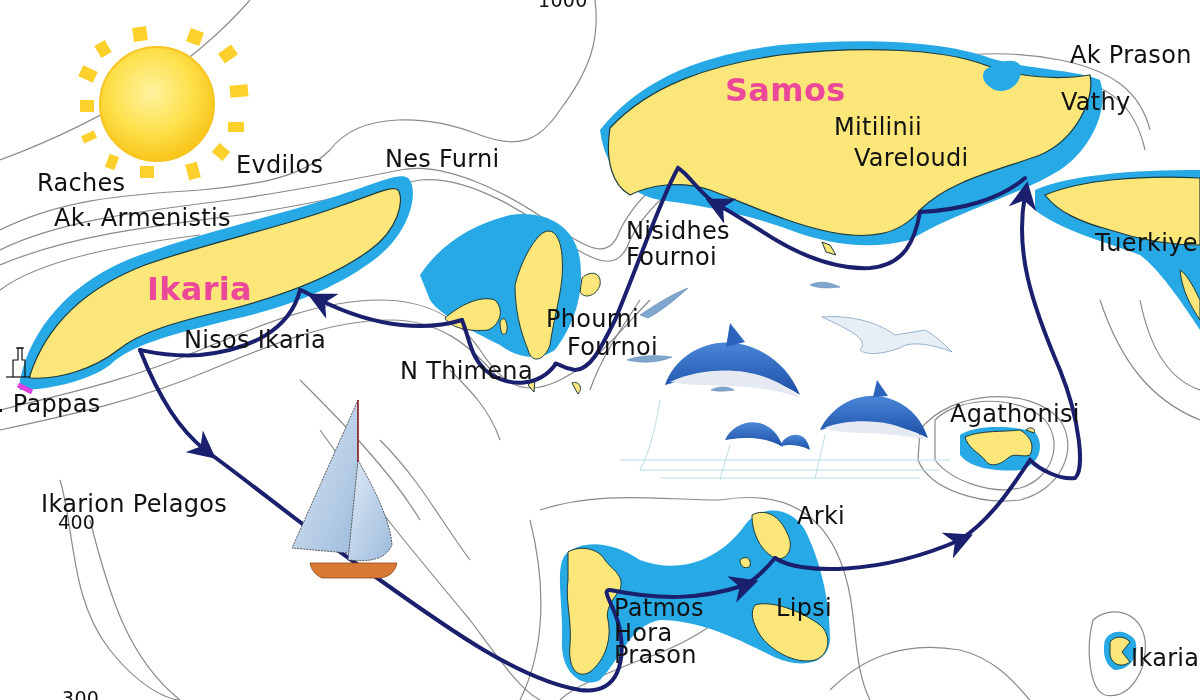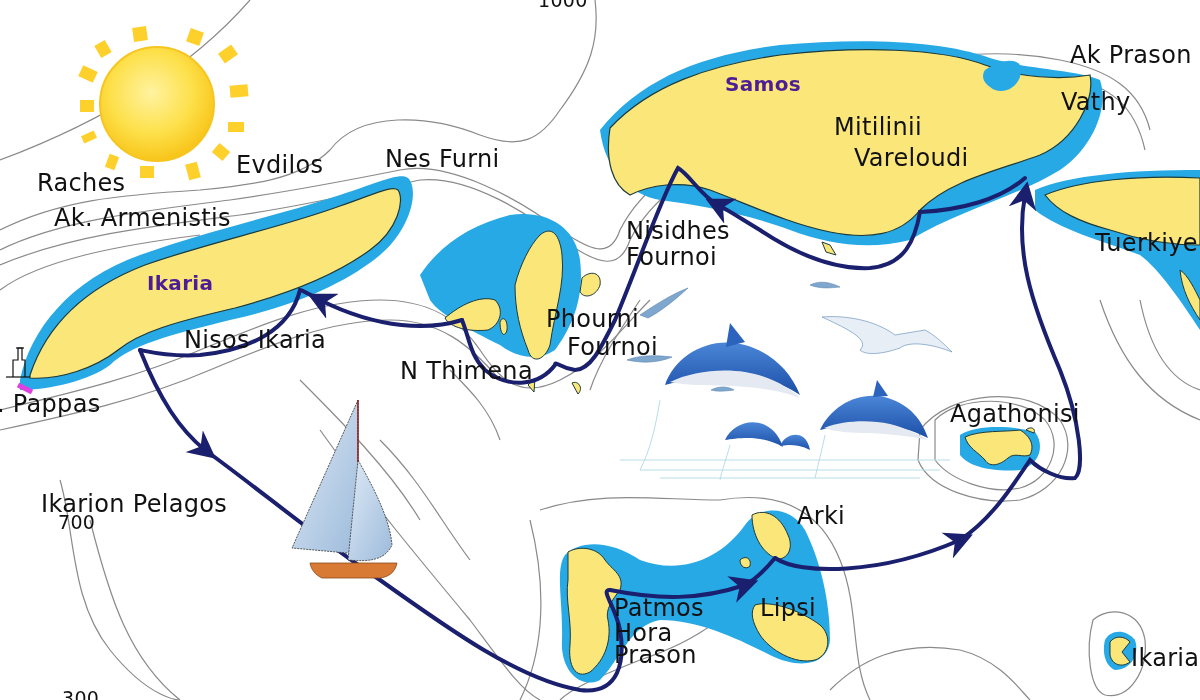--- a/index.html
+++ b/index.html
@@ -1,19 +1,19 @@
 <!DOCTYPE html>
 <html><head>
 <meta charset="utf-8">
 <style>
   html, body { margin:0; padding:0; background:#ffffff; }
   body { width:1200px; height:700px; overflow:hidden; position:relative; font-family:"DejaVu Sans", sans-serif; }
   #map { position:absolute; left:0; top:0; width:1200px; height:700px; }
   .lbl { position:absolute; color:#111; font-size:24px; line-height:1.1; white-space:nowrap; letter-spacing:0.3px; }
-  .big { font-weight:bold; color:#4c1d95; font-size:20px; }
+  .big { font-weight:bold; color:#ec4899; font-size:32px; }
   .depth { font-size:19px; }
 </style>
 </head>
 <body>
 
 <svg id="map" viewBox="0 0 1200 700" xmlns="http://www.w3.org/2000/svg">
   <defs>
     <radialGradient id="sunG" cx="45%" cy="40%" r="60%">
       <stop offset="0%" stop-color="#fff3a0"></stop>
       <stop offset="60%" stop-color="#fde04a"></stop>
@@ -193,20 +193,20 @@
 <div class="lbl" style="left:546px;top:306px;">Phourni</div>
 <div class="lbl" style="left:567px;top:334px;">Fournoi</div>
 <div class="lbl big" style="left:725px;top:73px;">Samos</div>
 <div class="lbl" style="left:834px;top:114px;">Mitilinii</div>
 <div class="lbl" style="left:854px;top:145px;">Vareloudi</div>
 <div class="lbl" style="left:1070px;top:42px;">Ak Prason</div>
 <div class="lbl" style="left:1061px;top:89px;">Vathy</div>
 <div class="lbl" style="left:1095px;top:194px;margin-top:36px;">Tuerkiye</div>
 <div class="lbl" style="left:950px;top:401px;">Agathonisi</div>
 <div class="lbl" style="left:768px;top:503px;margin-left:29px;">Arki</div>
-<div class="lbl" style="left:760px;top:595px;">Lipsi</div>
+<div class="lbl" style="left:776px;top:595px;">Lipsi</div>
 <div class="lbl" style="left:614px;top:595px;">Patmos</div>
 <div class="lbl" style="left:614px;top:620px;">Hora</div>
 <div class="lbl" style="left:614px;top:642px;">Prason</div>
 <div class="lbl" style="left:1131px;top:645px;">Ikaria</div>
 <div class="lbl" style="left:41px;top:491px;">Ikarion Pelagos</div>
-<div class="lbl depth" style="left:58px;top:512px;">700</div>
+<div class="lbl depth" style="left:58px;top:512px;">400</div>
 <div class="lbl depth" style="left:62px;top:688px;">300</div>
 
 </body></html>

